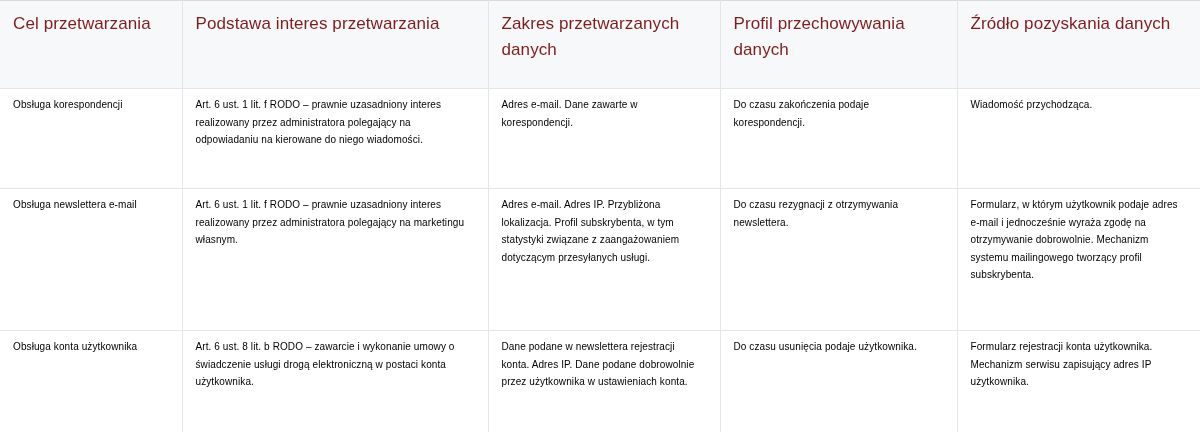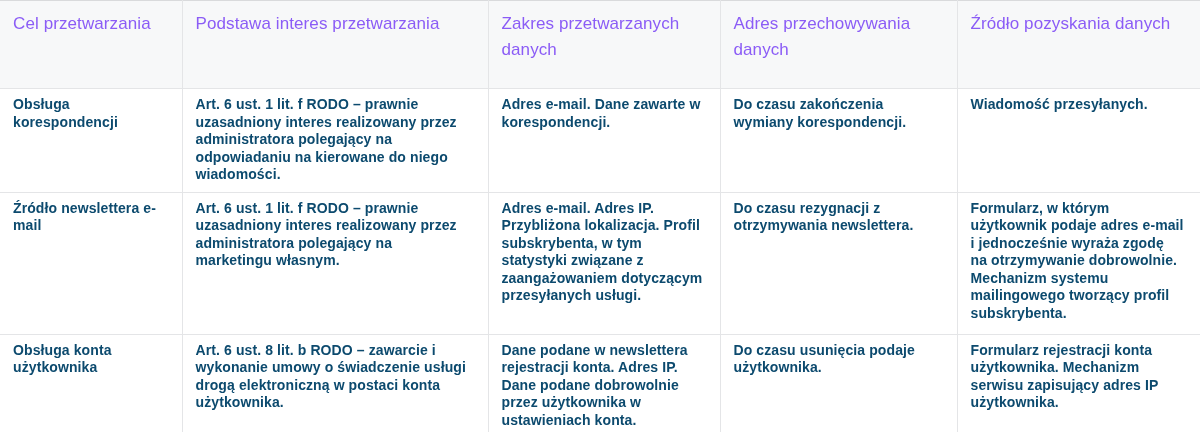--- a/index.html
+++ b/index.html
@@ -28,31 +28,30 @@
     border-bottom: 1px solid #e4e5e7;
   }
   th:last-child, td:last-child { border-right: none; }
   tr.last-row td { border-bottom: none; }
   th {
     background: #f7f8f9;
     font-weight: 400;
     font-size: 17px;
     line-height: 26px;
     letter-spacing: 0.1px;
-    color: #8b5cf6;
+    color: #7f1d1d;
     padding: 10px 16px 10px 13px;
   }
   td {
     background: #ffffff;
-    font-size: 14px;
+    font-size: 10px;
     line-height: 17.5px;
     letter-spacing: 0.1px;
-    color: #0c4a6e;
+    color: #000000;
     padding: 7px 16px 8px 13px;
-    font-weight: bold;
   }
   tr.row-head { height: 88px; }
   tr.row-1 { height: 100px; }
   tr.row-2 { height: 142px; }
   tr.row-3 { height: 102px; margin-left: 36px; }
 </style>
 </head>
 <body>
 
 <div class="table-wrap">
@@ -62,34 +61,34 @@
       <col style="width:306px">
       <col style="width:232px">
       <col style="width:237px">
       <col style="width:243px">
     </colgroup>
     <thead>
       <tr class="row-head">
         <th>Cel przetwarzania</th>
         <th>Podstawa interes przetwarzania</th>
         <th>Zakres przetwarzanych danych</th>
-        <th>Adres przechowywania danych</th>
+        <th>Profil przechowywania danych</th>
         <th>Źródło pozyskania danych</th>
       </tr>
     </thead>
     <tbody>
       <tr class="row-1">
         <td>Obsługa korespondencji</td>
         <td>Art. 6 ust. 1 lit. f RODO – prawnie uzasadniony interes realizowany przez administratora polegający na odpowiadaniu na kierowane do niego wiadomości.</td>
         <td>Adres e-mail. Dane zawarte w korespondencji.</td>
-        <td>Do czasu zakończenia wymiany korespondencji.</td>
-        <td>Wiadomość przesyłanych.</td>
+        <td>Do czasu zakończenia podaje korespondencji.</td>
+        <td>Wiadomość przychodząca.</td>
       </tr>
       <tr class="row-2">
-        <td>Źródło newslettera e-mail</td>
+        <td>Obsługa newslettera e-mail</td>
         <td>Art. 6 ust. 1 lit. f RODO – prawnie uzasadniony interes realizowany przez administratora polegający na marketingu własnym.</td>
         <td>Adres e-mail. Adres IP. Przybliżona lokalizacja. Profil subskrybenta, w tym statystyki związane z zaangażowaniem dotyczącym przesyłanych usługi.</td>
         <td>Do czasu rezygnacji z otrzymywania newslettera.</td>
         <td>Formularz, w którym użytkownik podaje adres e-mail i jednocześnie wyraża zgodę na otrzymywanie dobrowolnie. Mechanizm systemu mailingowego tworzący profil subskrybenta.</td>
       </tr>
       <tr class="row-3 last-row">
         <td>Obsługa konta użytkownika</td>
         <td>Art. 6 ust. 8 lit. b RODO – zawarcie i wykonanie umowy o świadczenie usługi drogą elektroniczną w postaci konta użytkownika.</td>
         <td>Dane podane w newslettera rejestracji konta. Adres IP. Dane podane dobrowolnie przez użytkownika w ustawieniach konta.</td>
         <td>Do czasu usunięcia podaje użytkownika.</td>

